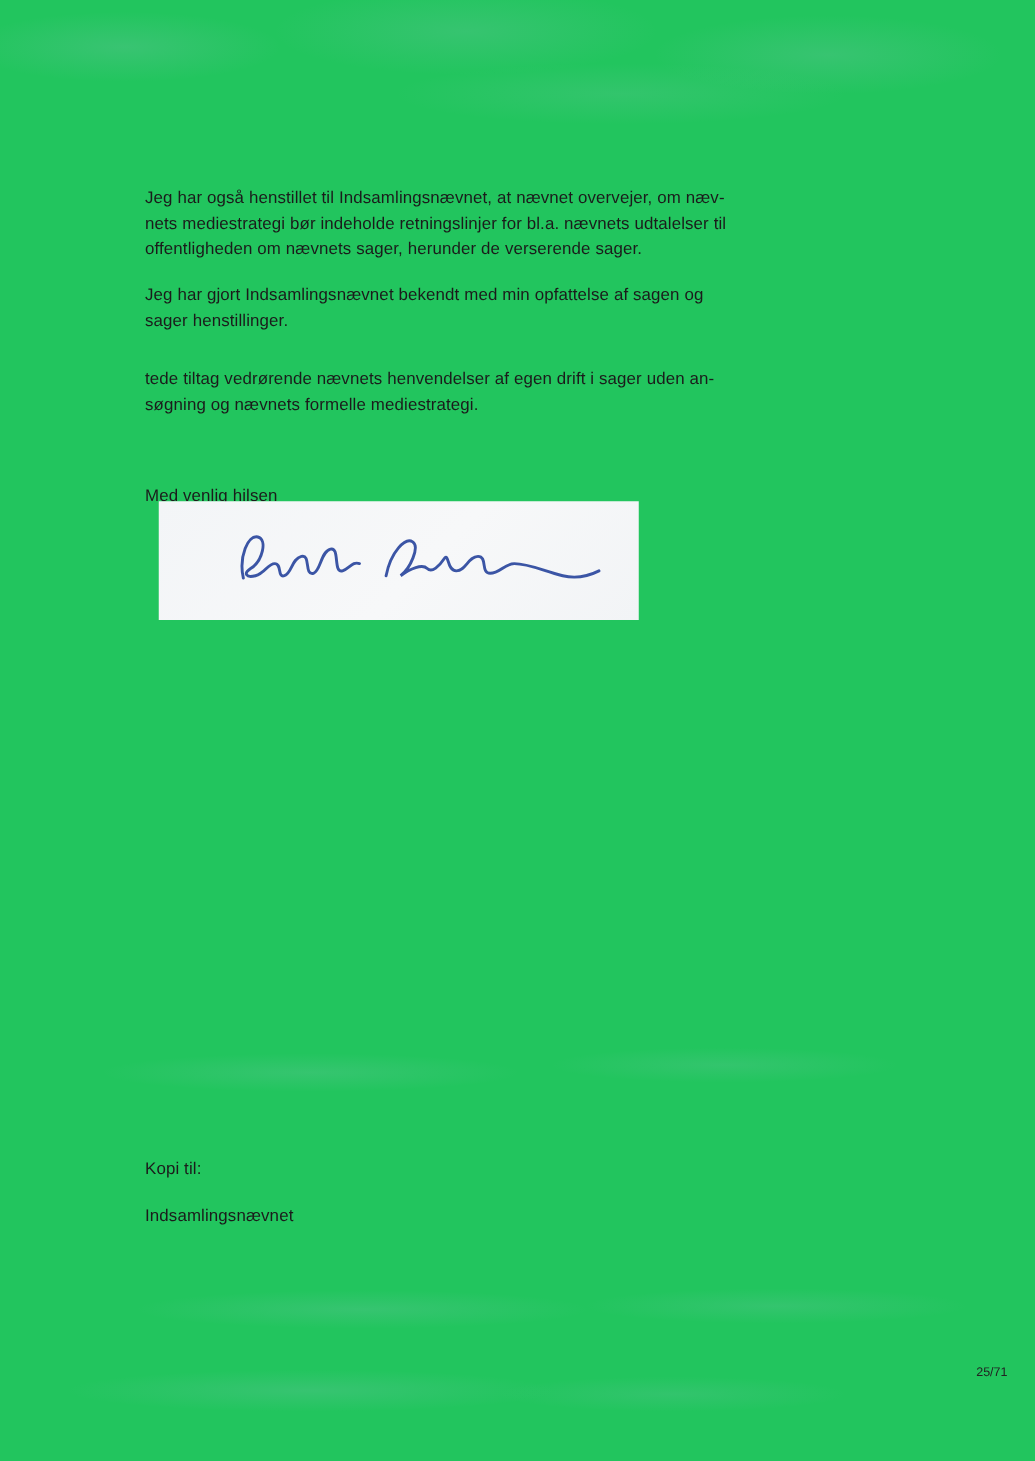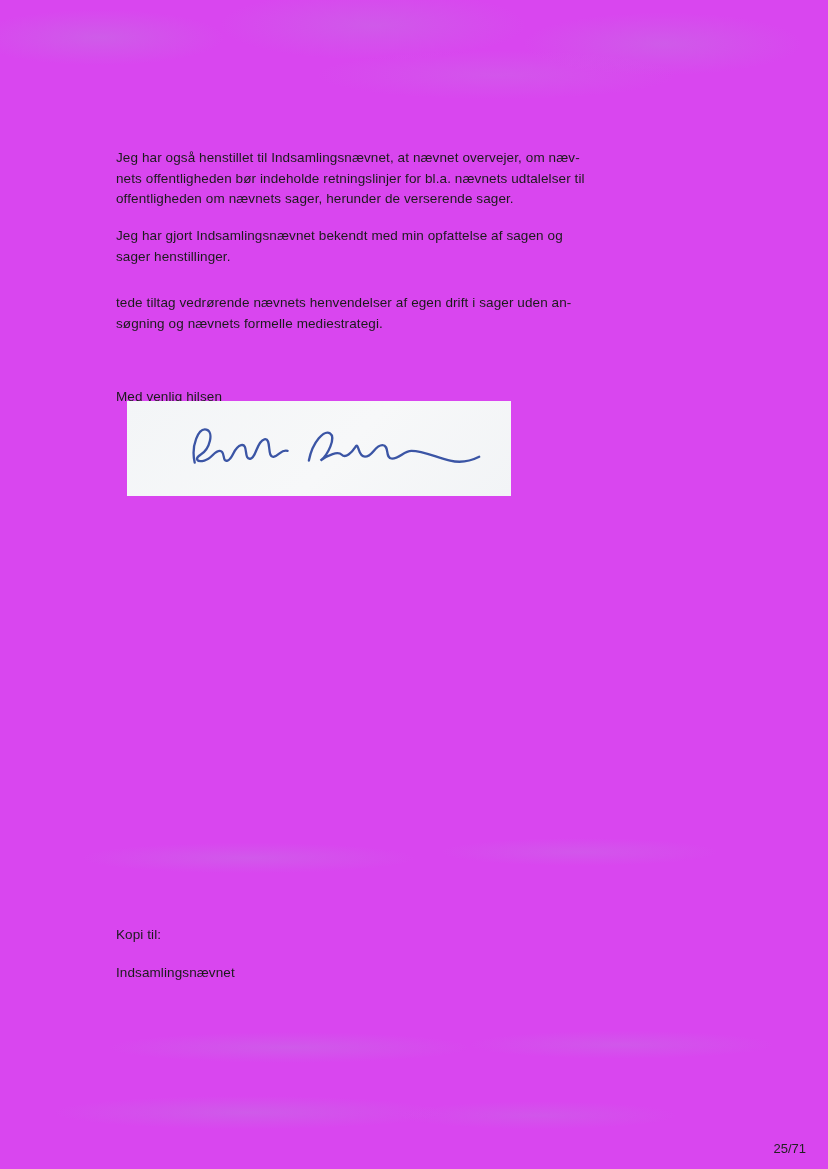--- a/index.html
+++ b/index.html
@@ -1,20 +1,20 @@
 <!DOCTYPE html>
 <html><head>
 <meta charset="utf-8">
 <style>
   html, body { margin: 0; padding: 0; background: #ffffff; }
   .page {
     position: relative;
     width: 828px;
     height: 1169px;
-    background: #d946ef;
+    background: #22c55e;
     font-family: "Liberation Sans", sans-serif;
     color: #1b1b1b;
     overflow: hidden;
   }
   .textblock {
     position: absolute;
     font-size: 13.5px;
     line-height: 20.5px;
     letter-spacing: 0.1px;
   }
@@ -22,23 +22,22 @@
   #p1 { left: 116px; top: 148px; }
   #p2 { left: 116px; top: 226px; }
   #p3 { left: 116px; top: 293px; }
   #closing { left: 116px; top: 387px; }
   #kopi { left: 116px; top: 925px; font-weight: normal; }
   #recipient { left: 116px; top: 963px; }
   #pagenum {
     position: absolute;
     right: 22px;
     top: 1093px;
-    font-size: 13px;
+    font-size: 10px;
     color: #222;
-    margin-top: 48px;
   }
   
   .signature-area {
     position: absolute;
     left: 127px;
     top: 401px;
     width: 384px;
     height: 95px;
     background: linear-gradient(135deg, #f3f5f7 0%, #f7f8f9 55%, #f2f4f6 100%);
   }
@@ -84,21 +83,21 @@
 
 <div class="page">
 
   <div class="artifact artifact-top"></div>
   <div class="artifact artifact-mid"></div>
   <div class="artifact artifact-low1"></div>
   <div class="artifact artifact-low2"></div>
 
   <div id="p1" class="textblock para">
     <div class="line">Jeg har også henstillet til Indsamlingsnævnet, at nævnet overvejer, om næv-</div>
-    <div class="line">nets offentligheden bør indeholde retningslinjer for bl.a. nævnets udtalelser til</div>
+    <div class="line">nets mediestrategi bør indeholde retningslinjer for bl.a. nævnets udtalelser til</div>
     <div class="line">offentligheden om nævnets sager, herunder de verserende sager.</div>
   </div>
 
   <div id="p2" class="textblock para">
     <div class="line">Jeg har gjort Indsamlingsnævnet bekendt med min opfattelse af sagen og</div>
     <div class="line">sager henstillinger.</div>
   </div>
 
   <div id="p3" class="textblock para">
     <div class="line">tede tiltag vedrørende nævnets henvendelser af egen drift i sager uden an-</div>

